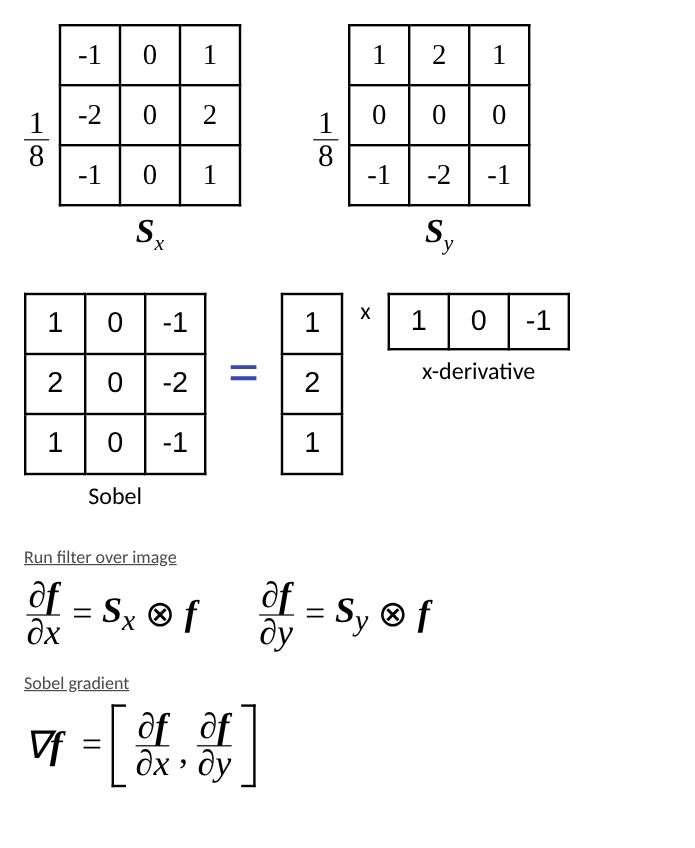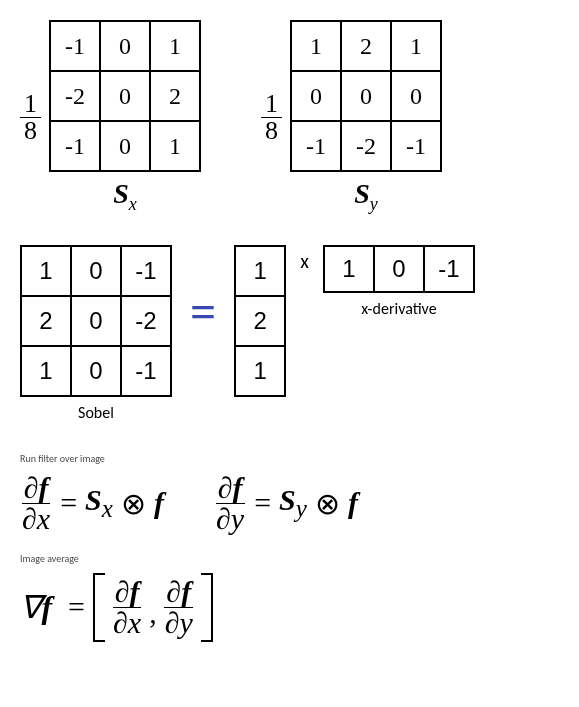--- a/index.html
+++ b/index.html
@@ -55,21 +55,21 @@
     font-weight: bold;
     margin-top: 6px;
   }
   .klabel sub {
     font-style: italic;
     font-weight: normal;
     font-size: 18px;
   }
   .capt {
     text-align: center;
-    font-size: 16px;
+    font-size: 20px;
     margin-top: 6px;
   }
   .block {
     display: flex;
     flex-direction: column;
     align-items: center;
   }
   .top-row {
     display: flex;
     gap: 60px;
@@ -87,23 +87,24 @@
     color: #3a49b1;
     margin: 40px 18px 0 18px;
   }
   .mult-sign {
     font-size: 20px;
     margin: 0 14px;
     align-self: flex-start;
     margin-top: 4px;
   }
   .heading {
-    font-size: 10px;
+    font-size: 15px;
     color: #4a4a4a;
     margin: 18px 0 8px 0;
+    text-decoration: underline;
   }
   .math-row {
     display: flex;
     gap: 50px;
     align-items: center;
     margin-bottom: 10px;
   }
   .math {
     font-family: "Times New Roman", serif;
     font-size: 30px;
@@ -290,21 +291,21 @@
       <span class="top"><span class="it">∂</span><span class="bi">f</span></span>
       <span class="bot"><span class="it">∂</span><span class="it">y</span></span>
     </span>
     <span class="opr"> = </span>
     <span class="bi"><span>S</span><sub class="it" style="font-weight:normal">y</sub></span>
     <span class="opr">⊗</span>
     <span class="bi">f</span>
   </div>
 </div>
 
-<div class="heading">Image average</div>
+<div class="heading">Sobel gradient</div>
 
 <div class="math">
   <span class="it" style="font-size:32px">∇</span>
   <span class="bi" style="font-size:32px;margin-right:8px">f</span>
   <span class="opr"> = </span>
   <span class="bracket-wrap">
     <span class="lbracket"></span>
     <span class="bracket-content">
       <span class="pd">
         <span class="top"><span class="it">∂</span><span class="bi">f</span></span>

